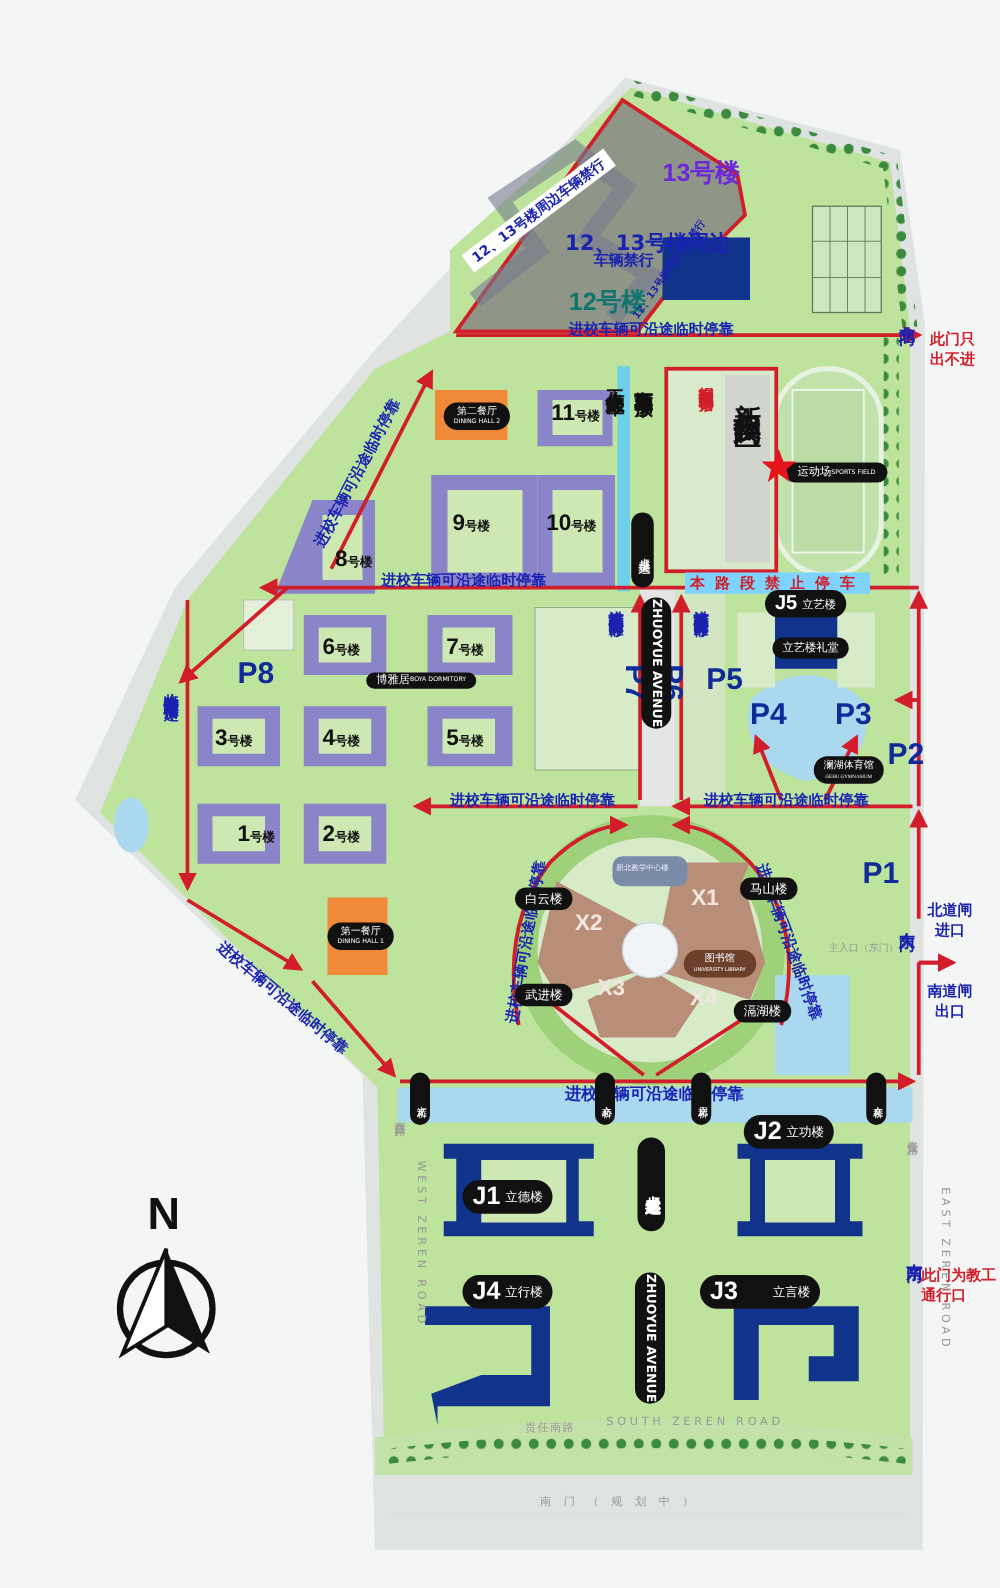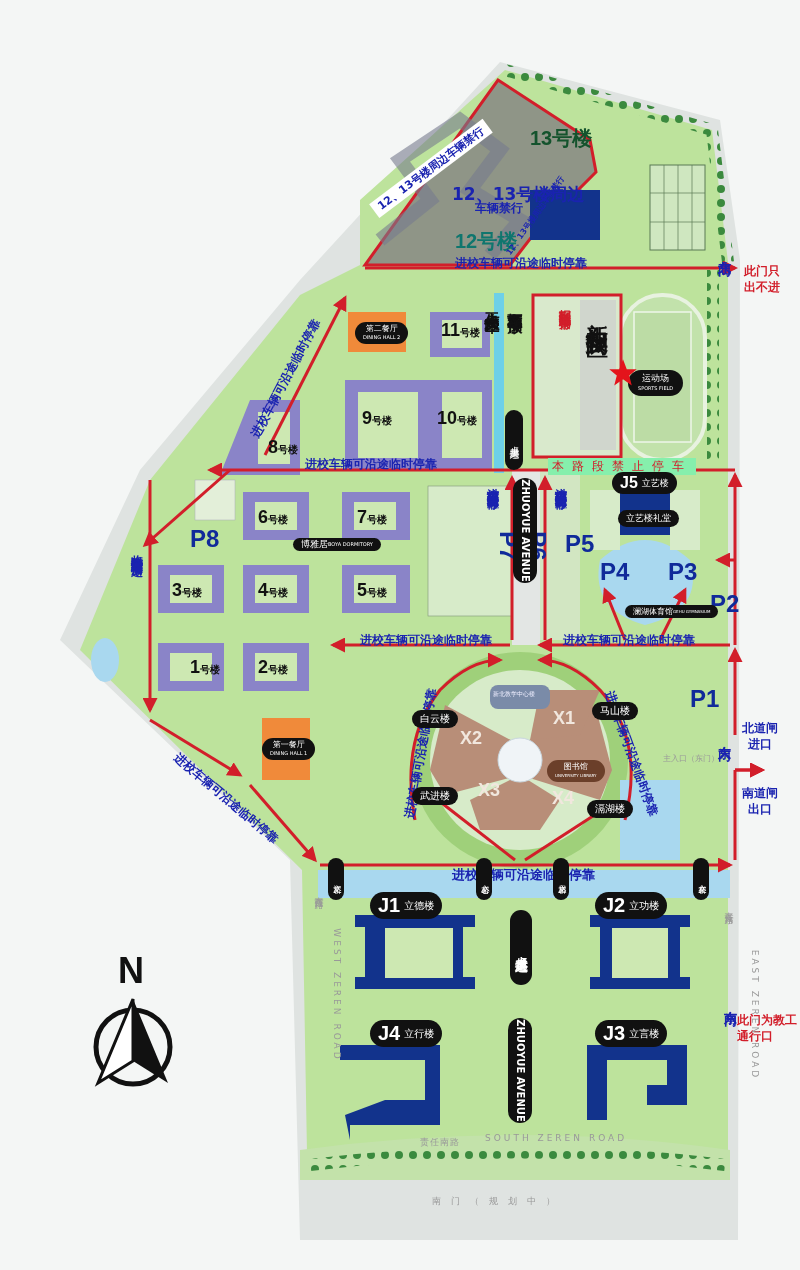--- a/index.html
+++ b/index.html
@@ -163,21 +163,21 @@
     <line x1="430" y1="268" x2="430" y2="268"></line>
     <path d="M415 820 Q400 740 440 690 Q470 660 500 660" marker-end="url(#arr)"></path>
     <path d="M625 820 Q645 740 600 690 Q570 660 540 660" marker-end="url(#arr)"></path>
     <line x1="515" y1="860" x2="425" y2="790" marker-end="url(#arr)"></line>
     <line x1="525" y1="860" x2="610" y2="805" marker-end="url(#arr)"></line>
   </g>
   <line x1="735" y1="770" x2="762" y2="770" stroke="#d21e2a" stroke-width="3" marker-end="url(#arr)"></line>
   <line x1="735" y1="735" x2="770" y2="735" stroke="#d21e2a" stroke-width="0"></line>
 </svg>
 
-<div class="abs" style="left:530px;top:125px;color:#14532d;font-size:20px;font-weight:bold;font-family:'Liberation Sans',sans-serif;">13号楼</div>
+<div class="abs" style="left:530px;top:125px;color:#6d28d9;font-size:20px;font-weight:bold;font-family:'Liberation Sans',sans-serif;">13号楼</div>
 <div class="abs" style="left:455px;top:228px;color:#0f766e;font-size:20px;font-weight:bold;font-family:'Liberation Sans',sans-serif;">12号楼</div>
 <div class="abs blue-note" style="left:452px;top:183px;font-size:17px;">12、13号楼周边</div>
 <div class="abs blue-note" style="left:475px;top:200px;font-size:12px;">车辆禁行</div>
 <div class="abs" style="left:360px;top:160px;background:#fff;color:#1a23b0;font-size:11px;font-weight:bold;padding:1px 6px;transform:rotate(-37deg);white-space:nowrap;">12、13号楼周边车辆禁行</div>
 <div class="abs" style="left:488px;top:210px;color:#1a23b0;font-size:8px;font-weight:bold;transform:rotate(-55deg);white-space:nowrap;">12、13号楼周边车辆禁行</div>
 
 <div class="blue-note" style="left:455px;top:255px;">进校车辆可沿途临时停靠</div>
 <div class="blue-note" style="left:305px;top:456px;">进校车辆可沿途临时停靠</div>
 <div class="blue-note" style="left:360px;top:632px;">进校车辆可沿途临时停靠</div>
 <div class="blue-note" style="left:563px;top:632px;">进校车辆可沿途临时停靠</div>
@@ -187,28 +187,28 @@
 <div class="blue-note" style="left:160px;top:790px;transform:rotate(40deg);">进校车辆可沿途临时停靠</div>
 <div class="blue-note" style="left:355px;top:745px;transform:rotate(-80deg);">进校车辆可沿途临时停靠</div>
 <div class="blue-note" style="left:565px;top:745px;transform:rotate(70deg);">进校车辆可沿途临时停靠</div>
 
 <div class="blue-note vtext" style="left:484px;top:478px;font-size:12px;">进校车辆可沿途临时停靠</div>
 <div class="blue-note vtext" style="left:552px;top:478px;font-size:12px;">进校车辆可沿途临时停靠</div>
 <div class="blue-note vtext" style="left:128px;top:545px;font-size:12px;height:70px;">临时停靠进校车辆可沿途</div>
 
 <div class="abs vtext" style="left:582px;top:305px;font-size:22px;font-weight:bold;color:#111;letter-spacing:4px;">新生报到区</div>
 <div class="red-note vtext" style="left:557px;top:300px;font-size:12px;">报到区范围车辆禁行</div>
-<div class="pill" style="left:628px;top:370px;font-size:9px;flex-direction:column;line-height:10px;padding:3px 10px;">
+<div class="pill" style="left:628px;top:370px;font-size:9px;flex-direction:row;line-height:10px;padding:3px 10px;">
   <span>运动场</span>
   <span style="font-size:5px;">SPORTS FIELD</span>
 </div>
 <svg class="abs" style="left:608px;top:358px;" width="30" height="30" viewBox="0 0 24 24">
     <polygon points="12,1 15,9 23,9 17,14 19,22 12,17 5,22 7,14 1,9 9,9" fill="#e4141b"></polygon>
   </svg>
-<div class="abs" style="left:548px;top:458px;background:#86efac;color:#d21e2a;font-weight:normal;font-size:12px;letter-spacing:8px;padding:0 4px;">本路段禁止停车</div>
+<div class="abs" style="left:548px;top:458px;background:#7dd3fc;color:#d21e2a;font-weight:bold;font-size:12px;letter-spacing:8px;padding:0 4px;">本路段禁止停车</div>
 
 <div class="abs vtext" style="left:482px;top:300px;font-size:15px;font-weight:bold;color:#111;">工作人员停车区</div>
 <div class="abs vtext" style="left:505px;top:300px;font-size:15px;font-weight:bold;color:#111;">车辆靠西单侧停放</div>
 
 <div class="pill" style="left:355px;top:322px;flex-direction:column;line-height:9px;font-size:8px;">
   <span>第二餐厅</span>
   <span style="font-size:5px;">DINING HALL 2</span>
 </div>
 <div class="pill" style="left:262px;top:738px;flex-direction:column;line-height:9px;font-size:8px;">
   <span>第一餐厅</span>
@@ -248,48 +248,48 @@
   <span style="transform:rotate(90deg);font-size:10px;font-weight:bold;white-space:nowrap;">ZHUOYUE AVENUE</span>
 </div>
 <div class="pill vtext" style="left:510px;top:910px;width:22px;height:75px;padding:6px 0;font-size:13px;font-weight:bold;">卓越大道</div>
 <div class="pill vtext" style="left:505px;top:410px;width:18px;height:60px;padding:4px 0;font-size:10px;">卓越大道</div>
 
 <div class="pill" style="left:612px;top:472px;">
   <span class="code" style="font-size:16px;">J5</span>
   <span style="font-size:9px;">立艺楼</span>
 </div>
 <div class="pill" style="left:618px;top:510px;font-size:9px;">立艺楼礼堂</div>
-<div class="pill" style="left:625px;top:605px;flex-direction:row;line-height:9px;font-size:8px;">
+<div class="pill" style="left:651px;top:605px;flex-direction:column;line-height:9px;font-size:8px;font-family:Liberation Serif, serif;">
   <span>澜湖体育馆</span>
   <span style="font-size:4px;">GEHU GYMNASIUM</span>
 </div>
 
 <div class="xlabel" style="left:553px;top:708px;">X1</div>
 <div class="xlabel" style="left:460px;top:728px;">X2</div>
 <div class="xlabel" style="left:478px;top:780px;">X3</div>
 <div class="xlabel" style="left:552px;top:788px;">X4</div>
 <div class="pill" style="left:547px;top:760px;background:#6b3f2a;flex-direction:column;line-height:9px;font-size:8px;">
   <span>图书馆</span>
   <span style="font-size:4px;">UNIVERSITY LIBRARY</span>
 </div>
 <div class="pill" style="left:412px;top:710px;font-size:10px;">白云楼</div>
 <div class="pill" style="left:592px;top:702px;font-size:10px;">马山楼</div>
 <div class="pill" style="left:412px;top:787px;font-size:10px;">武进楼</div>
 <div class="pill" style="left:587px;top:800px;font-size:10px;">滆湖楼</div>
 <div class="abs" style="left:493px;top:690px;color:#eef;font-size:6px;">新北教学中心楼</div>
 
-<div class="pill" style="left:370px;top:892px;justify-content:space-between;">
+<div class="pill" style="left:370px;top:944px;justify-content:space-between;">
   <span class="code">J1</span>
   <span>立德楼</span>
 </div>
 <div class="pill" style="left:595px;top:892px;">
   <span class="code">J2</span>
   <span>立功楼</span>
 </div>
-<div class="pill" style="left:595px;top:1020px;">
+<div class="pill" style="left:560px;top:1020px;gap:24px;">
   <span class="code">J3</span>
   <span>立言楼</span>
 </div>
 <div class="pill" style="left:370px;top:1020px;">
   <span class="code">J4</span>
   <span>立行楼</span>
 </div>
 
 <div class="pill vtext" style="left:328px;top:858px;width:16px;height:42px;padding:3px 0;font-size:8px;">文汇桥</div>
 <div class="pill vtext" style="left:476px;top:858px;width:16px;height:42px;padding:3px 0;font-size:8px;">文心桥</div>

